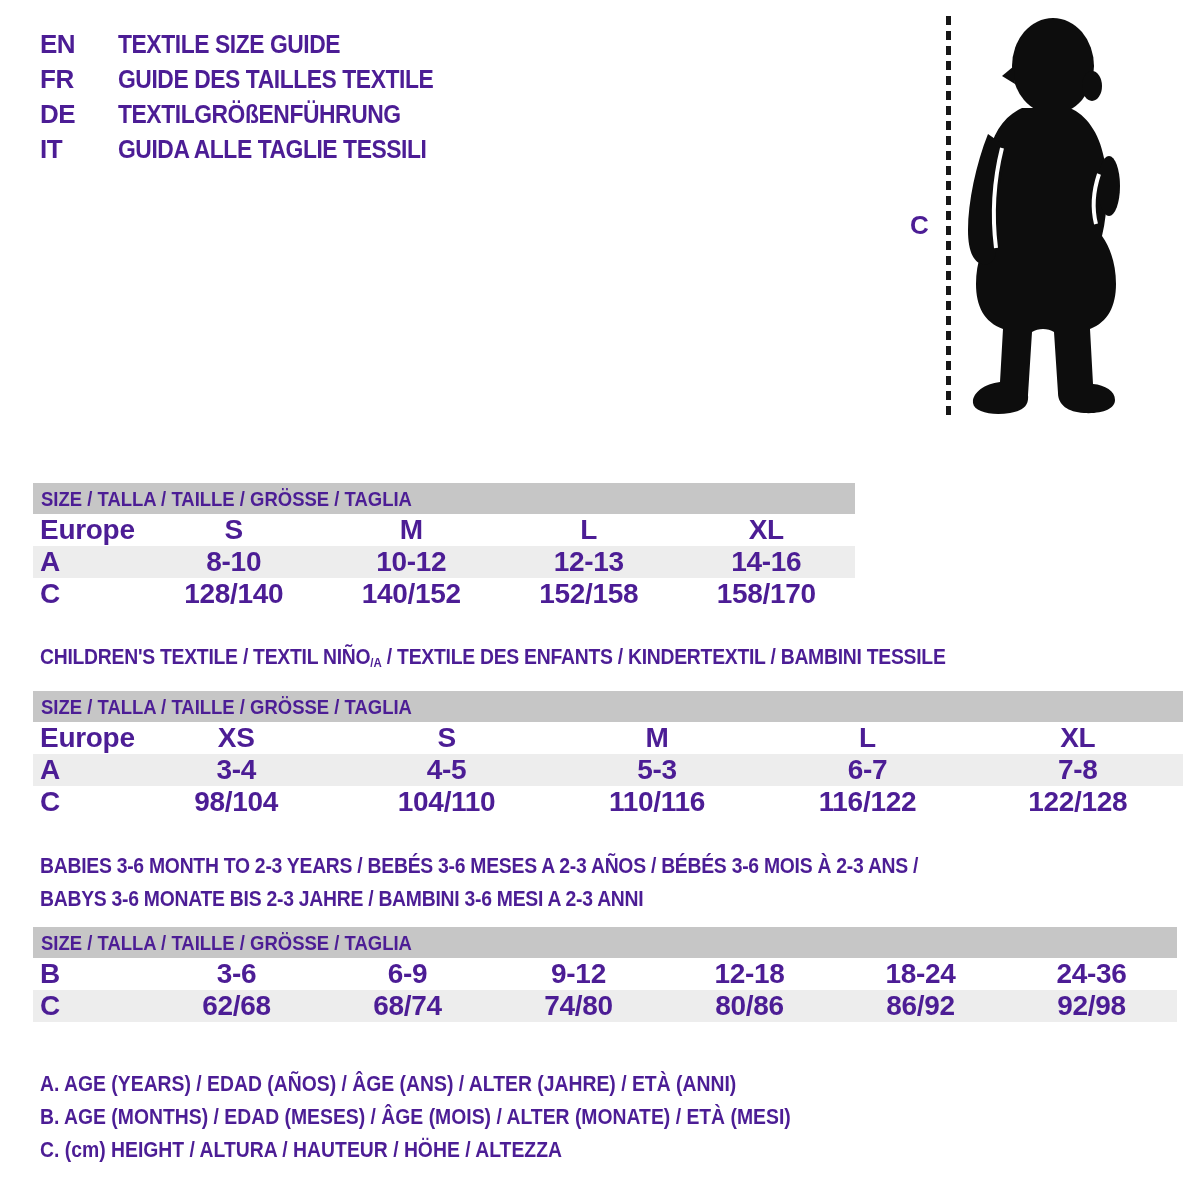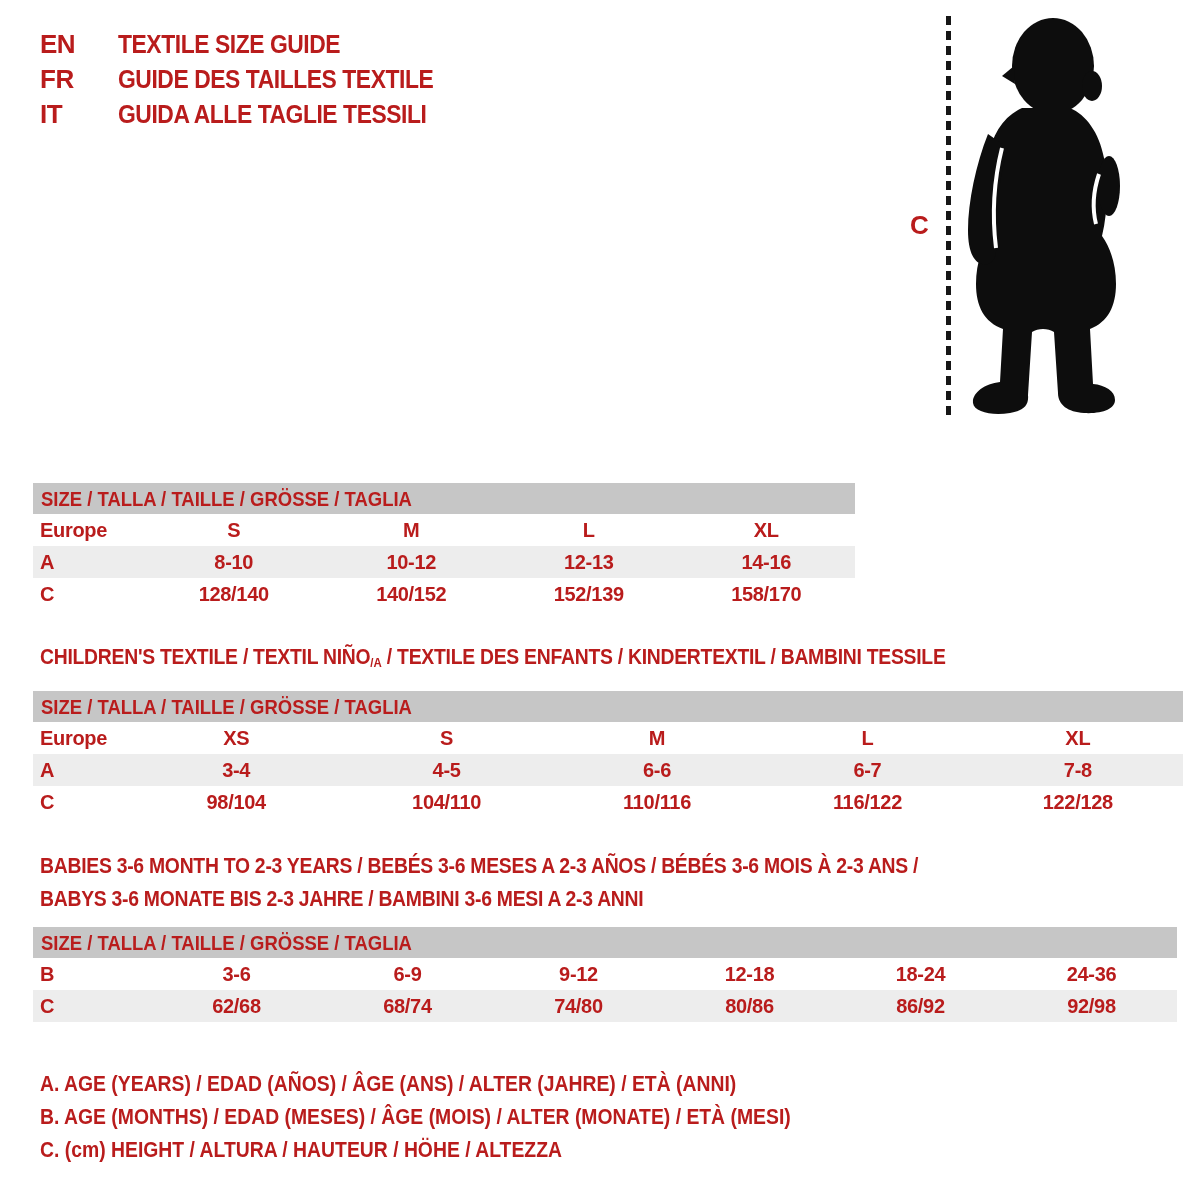--- a/index.html
+++ b/index.html
@@ -1,18 +1,18 @@
 <!DOCTYPE html>
 <html><head>
 <meta charset="utf-8">
 <style>
   html,body { margin:0; padding:0; background:#ffffff; }
   .page {
     position:relative; width:1200px; height:1200px; background:#ffffff;
-    font-family:"Liberation Sans", sans-serif; font-weight:bold; color:#b91c1c;
+    font-family:"Liberation Sans", sans-serif; font-weight:bold; color:#4c1d95;
     overflow:hidden;
   }
   .cond { display:inline-block; transform:scaleX(0.88); transform-origin:0 50%; white-space:nowrap; }
 
   
   .lang { position:absolute; left:40px; top:27px; }
   .lang-row { display:flex; height:35px; line-height:35px; font-size:26px; letter-spacing:-0.5px; }
   .lang-code { width:78px; }
 
   
@@ -33,21 +33,21 @@
 
   
   .tbl { position:absolute; left:33px; }
   #junior-table   { top:483px; width:822px; }
   #children-table { top:691px; width:1150px; }
   #babies-table   { top:927px; width:1144px; }
   .tbl-hd {
     height:31px; background:#c6c6c6; display:flex; align-items:center;
     padding-left:8px; box-sizing:border-box; font-size:21px;
   }
-  .tbl-row { display:flex; height:32px; align-items:center; font-size:20px; letter-spacing:-0.3px; }
+  .tbl-row { display:flex; height:32px; align-items:center; font-size:28px; letter-spacing:-0.3px; }
   .tbl-row.alt { background:#ededed; }
   .tbl-lab { padding-left:7px; box-sizing:border-box; }
   #junior-table   .tbl-lab { width:112px; }
   #children-table .tbl-lab { width:98px; }
   #babies-table   .tbl-lab { width:118px; }
   .tbl-c { flex:1; text-align:center; }
 
   
   .legend { position:absolute; left:40px; top:1067px; font-size:22px; }
   .legend-line { height:33px; line-height:33px; }
@@ -58,20 +58,24 @@
 <div class="page">
 
   <div class="lang">
     <div class="lang-row">
       <span class="lang-code">EN</span>
       <span class="lang-label cond">TEXTILE SIZE GUIDE</span>
     </div>
     <div class="lang-row">
       <span class="lang-code">FR</span>
       <span class="lang-label cond">GUIDE DES TAILLES TEXTILE</span>
+    </div>
+    <div class="lang-row">
+      <span class="lang-code">DE</span>
+      <span class="lang-label cond">TEXTILGRÖßENFÜHRUNG</span>
     </div>
     <div class="lang-row">
       <span class="lang-code">IT</span>
       <span class="lang-label cond">GUIDA ALLE TAGLIE TESSILI</span>
     </div>
   </div>
 
   <div class="measure-line"></div>
   <div class="measure-label">C</div>
   <svg class="figure-svg" viewBox="0 0 180 402" width="180" height="402" aria-hidden="true">
@@ -125,21 +129,21 @@
       <span class="tbl-lab">A</span>
       <span class="tbl-c">8-10</span>
       <span class="tbl-c">10-12</span>
       <span class="tbl-c">12-13</span>
       <span class="tbl-c">14-16</span>
     </div>
     <div class="tbl-row">
       <span class="tbl-lab">C</span>
       <span class="tbl-c">128/140</span>
       <span class="tbl-c">140/152</span>
-      <span class="tbl-c">152/139</span>
+      <span class="tbl-c">152/158</span>
       <span class="tbl-c">158/170</span>
     </div>
   </div>
 
   <div class="sec-title" id="children-title">
     <span class="cond"><span>CHILDREN'S TEXTILE / TEXTIL NIÑO</span><span class="subA">/A</span><span> / TEXTILE DES ENFANTS / KINDERTEXTIL / BAMBINI TESSILE</span></span>
   </div>
   <div class="tbl" id="children-table">
     <div class="tbl-hd">
       <span class="cond">SIZE / TALLA / TAILLE / GRÖSSE / TAGLIA</span>
@@ -149,21 +153,21 @@
       <span class="tbl-c">XS</span>
       <span class="tbl-c">S</span>
       <span class="tbl-c">M</span>
       <span class="tbl-c">L</span>
       <span class="tbl-c">XL</span>
     </div>
     <div class="tbl-row alt">
       <span class="tbl-lab">A</span>
       <span class="tbl-c">3-4</span>
       <span class="tbl-c">4-5</span>
-      <span class="tbl-c">6-6</span>
+      <span class="tbl-c">5-3</span>
       <span class="tbl-c">6-7</span>
       <span class="tbl-c">7-8</span>
     </div>
     <div class="tbl-row">
       <span class="tbl-lab">C</span>
       <span class="tbl-c">98/104</span>
       <span class="tbl-c">104/110</span>
       <span class="tbl-c">110/116</span>
       <span class="tbl-c">116/122</span>
       <span class="tbl-c">122/128</span>

